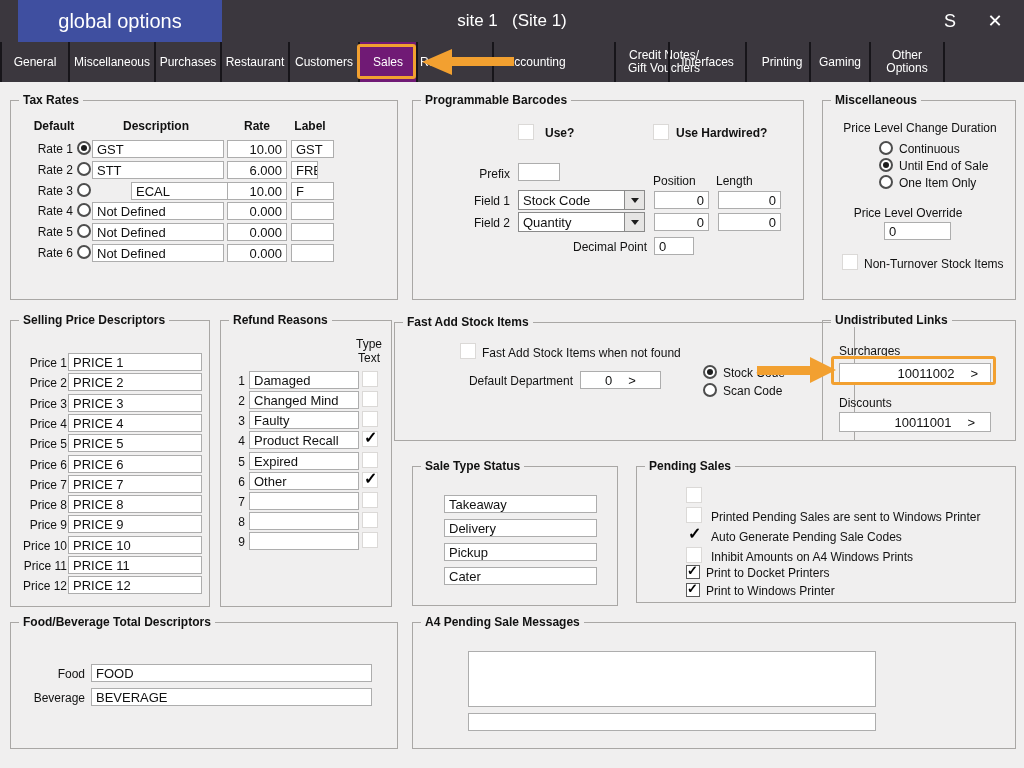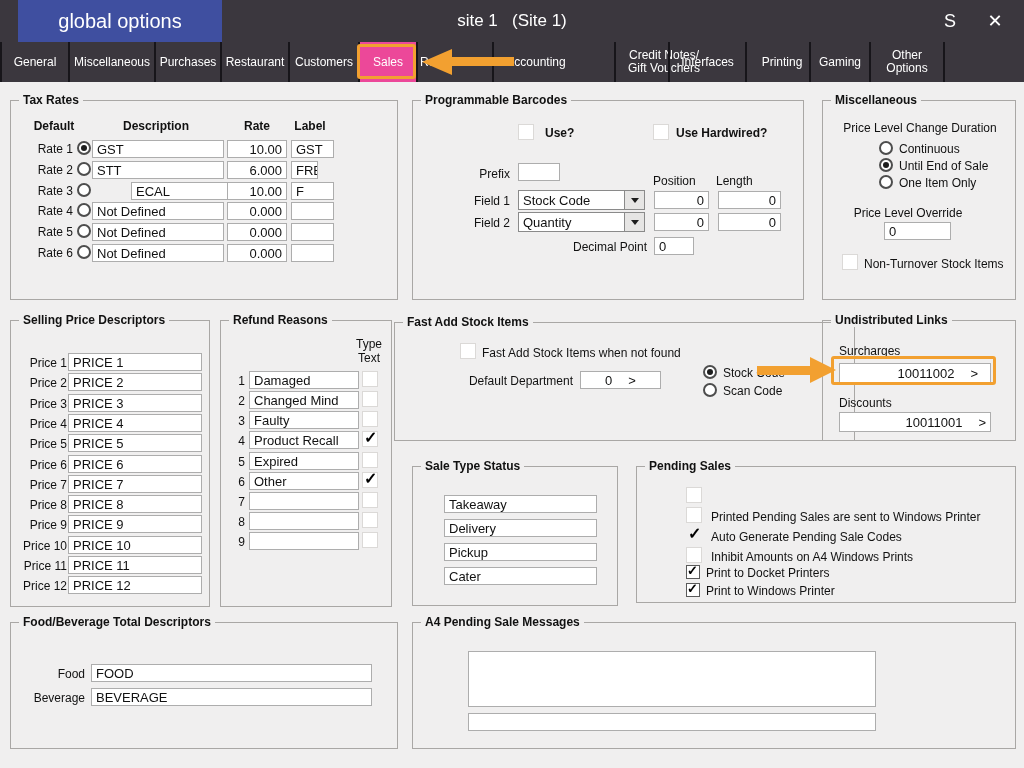--- a/index.html
+++ b/index.html
@@ -6,21 +6,21 @@
   body{width:1024px;height:768px;font-family:"Liberation Sans",sans-serif;background:#F0EFEF;position:relative;overflow:hidden;color:#111;}
   .abs{position:absolute;box-sizing:border-box;}
   
   #titlebar{left:0;top:0;width:1024px;height:42px;background:#3B373E;}
   #title-block{left:18px;top:0;width:204px;height:42px;background:#3F4FA0;color:#fff;font-size:20px;display:flex;align-items:center;justify-content:center;}
   #title-center{left:0;top:0;width:1024px;height:42px;color:#fff;font-size:17px;display:flex;align-items:center;justify-content:center;white-space:pre;pointer-events:none;}
   .tb-btn{top:0;height:42px;width:40px;color:#fff;font-size:18px;display:flex;align-items:center;justify-content:center;cursor:default;}
   
   #tabbar{left:0;top:42px;width:1024px;height:40px;background:#3B373E;}
   .tab{top:0;height:40px;border-left:2px solid #17151A;color:#fff;font-size:12px;display:flex;align-items:center;justify-content:center;text-align:center;line-height:13px;padding:0 2px;}
-  .tab.sel{background:#ec4899;}
+  .tab.sel{background:#701a75;}
   #tab-end-sep{left:943px;top:0;width:2px;height:40px;background:#17151A;}
   
   .gb{border:1px solid #A9A7A5;background:transparent;}
   .gb-legend{position:absolute;top:-8px;left:8px;background:#F0EFEF;padding:0 4px;font-size:12px;font-weight:bold;white-space:nowrap;}
   .lbl{position:absolute;font-size:12px;white-space:nowrap;box-sizing:border-box;}
   .lblr{text-align:right;}
   .lblc{text-align:center;}
   .lblb{font-weight:bold;}
   .tf{position:absolute;background:#fff;border:1px solid #ADADAD;height:18px;font-size:13px;display:flex;align-items:center;padding:0 4px;white-space:nowrap;overflow:hidden;box-sizing:border-box;}
   .tf.right{justify-content:flex-end;}
@@ -248,21 +248,21 @@
 </div>
 
 <div class="abs gb" style="left:822px;top:320px;width:194px;height:121px;">
   <div class="gb-legend">Undistributed Links</div>
   <div class="lbl" style="left:16px;top:23px;">Surcharges</div>
   <div class="tf right" style="left:16px;top:42px;width:152px;height:20px;padding-right:12px;">
     <span>10011002</span>
     <span class="more">&gt;</span>
   </div>
   <div class="lbl" style="left:16px;top:75px;">Discounts</div>
-  <div class="tf right" style="left:16px;top:91px;width:152px;height:20px;padding-right:4px;">
+  <div class="tf right" style="left:16px;top:91px;width:152px;height:20px;padding-right:15px;">
     <span>10011001</span>
     <span class="more">&gt;</span>
   </div>
 </div>
 
 <div class="abs hl-box" style="left:831px;top:356px;width:165px;height:29px;"></div>
 <div class="abs arrow-tail" style="left:757px;top:366px;width:55px;"></div>
 <div class="abs arrow-head-right" style="left:810px;top:357px;"></div>
 
 <div class="abs gb" style="left:412px;top:466px;width:206px;height:140px;">

